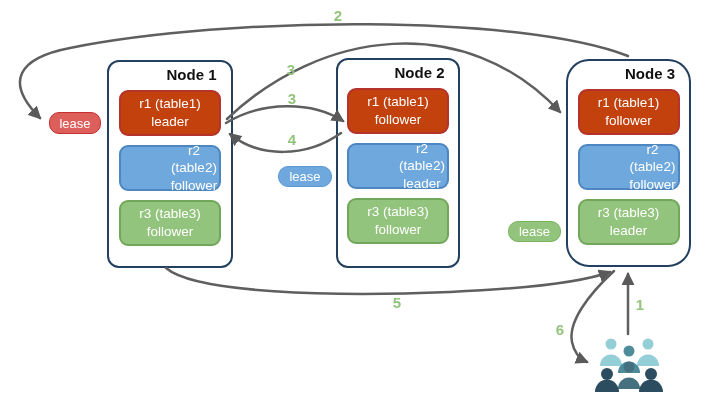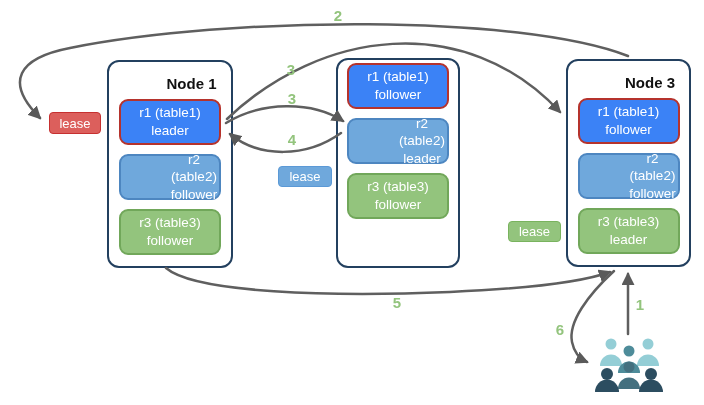--- a/index.html
+++ b/index.html
@@ -5,34 +5,34 @@
   html,body { margin:0; padding:0; background:#ffffff; }
   #canvas {
     position:relative; width:704px; height:405px; background:#ffffff;
     font-family:"Liberation Sans", sans-serif; overflow:hidden;
   }
   .node {
     position:absolute; box-sizing:border-box; background:#ffffff;
     border:2px solid #23405f; border-radius:12px; z-index:1;
   }
   .node-title {
-    margin-top:9px; height:25px; line-height:25px; text-align:center;
+    height:25px; line-height:25px; text-align:center;
     font-weight:bold; font-size:15px; color:#111111;padding-left:43px;
   }
   .replica {
     box-sizing:border-box; width:102px; height:46px; margin:3px auto 9px auto;
     border-radius:9px; color:#ffffff; font-size:13.5px; line-height:1.3;
     display:flex; flex-direction:column; align-items:center; justify-content:center;
     text-align:center;
   }
-  .replica.red   { background:#3b82f6; border:2px solid #b5332d; }
+  .replica.red   { background:#c2410c; border:2px solid #b5332d; }
   .replica.blue  { background:#6fa8dc; border:2px solid #4d86c0;padding-left:48px; }
   .replica.green { background:#93c47d; border:2px solid #71a75a;align-items:center; }
   .lease {
-    position:absolute; box-sizing:border-box; border-radius:4px; color:#ffffff;
+    position:absolute; box-sizing:border-box; border-radius:10px; color:#ffffff;
     font-size:13px; text-align:center; z-index:4;
     display:flex; align-items:center; justify-content:center;
   }
   .lease.red   { left:49px;  top:112px; width:52px; height:22px; background:#dc5f5c; border:1.5px solid #c63030; }
   .lease.blue  { left:278px; top:166px; width:54px; height:21px; background:#6fa8dc; border:1.5px solid #5b99d6; }
   .lease.green { left:508px; top:221px; width:53px; height:21px; background:#93c47d; border:1.5px solid #79b35e; }
   .step {
     position:absolute; width:18px; text-align:center; font-weight:bold;
     font-size:15px; color:#93c47d; z-index:4;
   }
@@ -60,35 +60,36 @@
       <div>r2 (table2)</div>
       <div>follower</div>
     </div>
     <div class="replica green">
       <div>r3 (table3)</div>
       <div>follower</div>
     </div>
   </div>
 
   <div class="node" style="left:336px; top:58px; width:124px; height:210px;">
+    <div class="node-title">Node 2</div>
     <div class="replica red">
       <div>r1 (table1)</div>
       <div>follower</div>
     </div>
     <div class="replica blue">
       <div>r2 (table2)</div>
       <div>leader</div>
     </div>
     <div class="replica green">
       <div>r3 (table3)</div>
       <div>follower</div>
     </div>
   </div>
 
-  <div class="node" style="left:566px; top:59px; width:125px; height:208px;">
+  <div class="node" style="left:566px; top:59px; width:125px; height:208px;border-radius:23px;">
     <div class="node-title">Node 3</div>
     <div class="replica red">
       <div>r1 (table1)</div>
       <div>follower</div>
     </div>
     <div class="replica blue">
       <div>r2 (table2)</div>
       <div>follower</div>
     </div>
     <div class="replica green">

